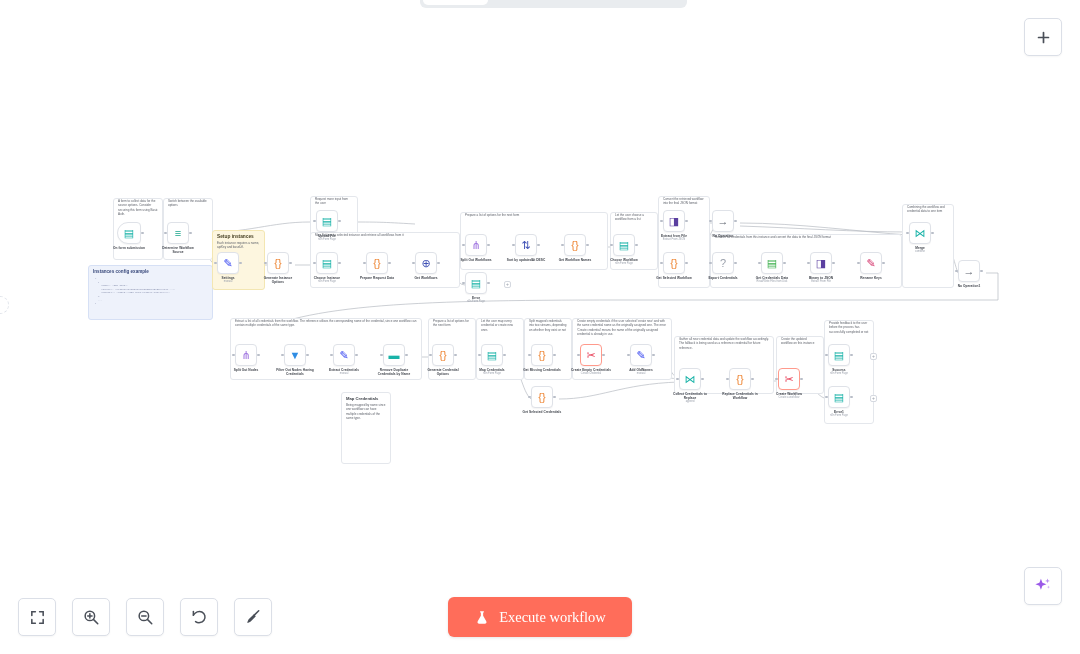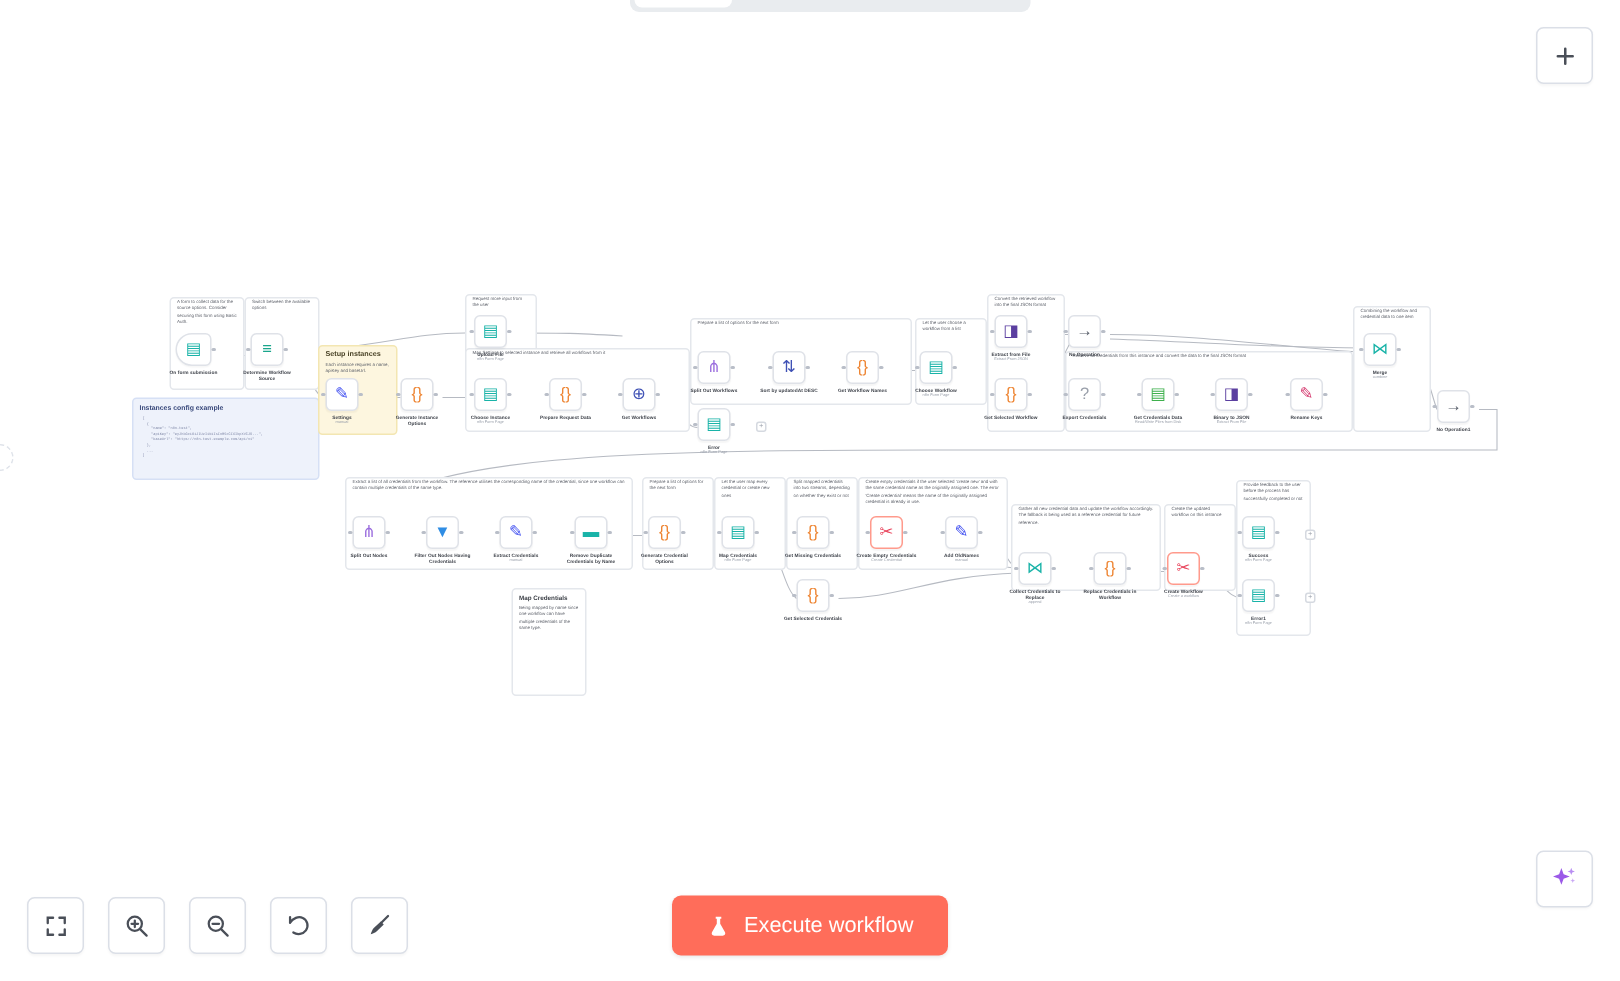--- a/index.html
+++ b/index.html
@@ -35,21 +35,21 @@
   #add-node-button { right: 18px; top: 18px; }
   #ai-assistant-button { right: 18px; top: 567px; }
   .bottom-tools { position: absolute; left: 18px; top: 598px; display: flex; gap: 16px; }
   .bottom-tools .sqbtn { position: relative; left: auto; top: auto; }
 
   
   #execute-workflow-button {
     position: absolute; left: 448px; top: 597px;
     width: 184px; height: 40px; background: #ff6d5a; border: none;
     border-radius: 6px; color: #fff; font-size: 14.5px;
-    font-family: Liberation Sans, sans-serif;
+    font-family: Liberation Serif, serif;
     display: flex; align-items: center; justify-content: center; gap: 9px;
     box-shadow: 0 1px 3px rgba(0,0,0,.10); cursor: pointer;
   }
 
   
   #canvas { position: absolute; inset: 0; overflow: hidden; }
   #edges { position: absolute; left: 0; top: 0; width: 1080px; height: 654px; pointer-events: none; }
 
   
   .sticky {

